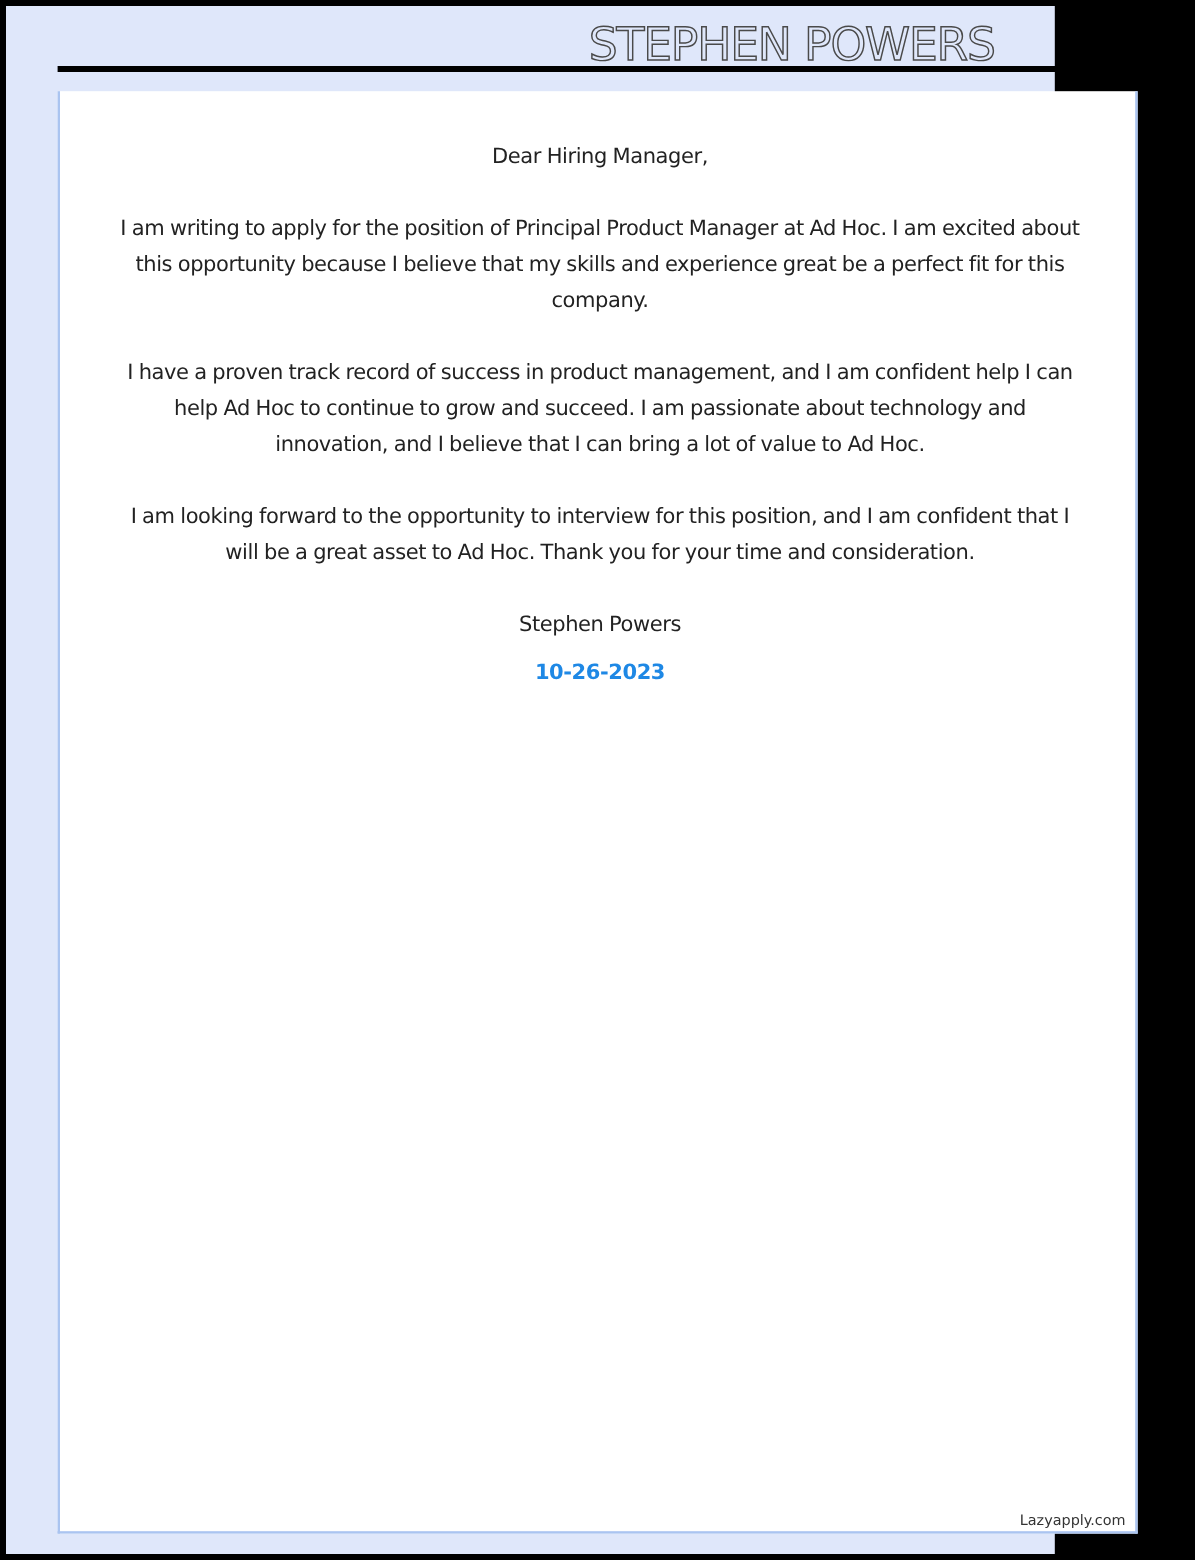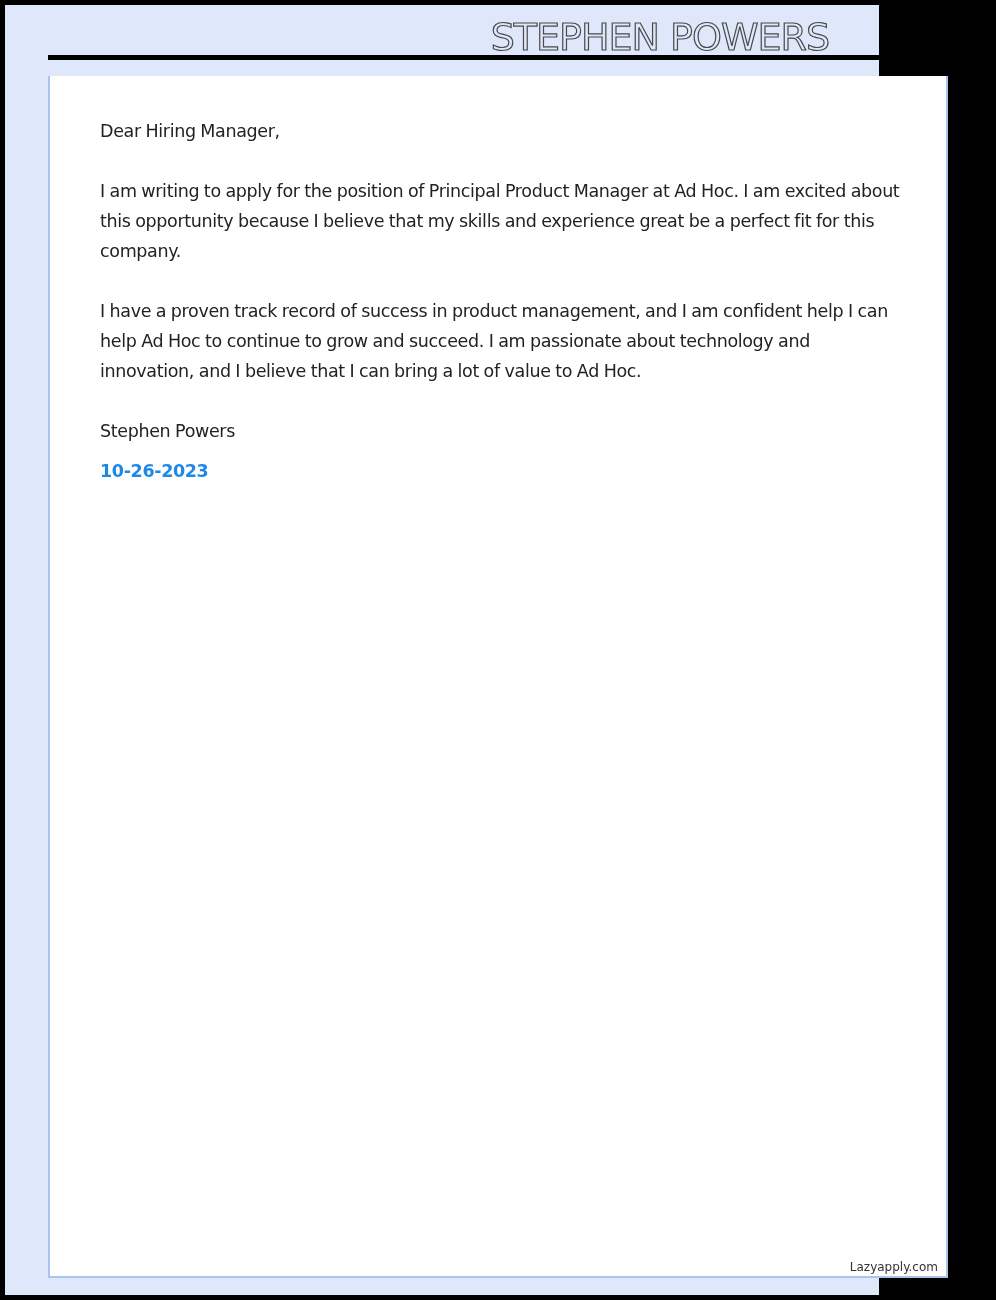--- a/index.html
+++ b/index.html
@@ -8,20 +8,21 @@
     background: #000;
     position: relative;
     overflow: hidden;
     font-family: "DejaVu Sans", sans-serif;
   }
   .frame {
     position: absolute;
     left: 5px; top: 5px;
     width: 874px; height: 1290px;
     background: #dfe7fa;
+    text-align: center;
   }
   .name-title {
     position: absolute;
     right: 50px; top: 10px;
     font-family: "DejaVu Sans", sans-serif;
     font-size: 38px;
     line-height: 44px;
     letter-spacing: -1px;
     color: #dfe7fa;
     -webkit-text-stroke: 1.2px #4a4a4a;
@@ -70,18 +71,19 @@
 <body>
 
 <div class="frame">
   <div class="name-title">STEPHEN POWERS</div>
   <div class="topbar"></div>
   <div class="page">
     <div class="letter">
       <p>Dear Hiring Manager,</p>
       <p>I am writing to apply for the position of Principal Product Manager at Ad Hoc. I am excited about this opportunity because I believe that my skills and experience great be a perfect fit for this company.</p>
       <p>I have a proven track record of success in product management, and I am confident help I can help Ad Hoc to continue to grow and succeed. I am passionate about technology and innovation, and I believe that I can bring a lot of value to Ad Hoc.</p>
+      <p>I am looking forward to the opportunity to interview for this position, and I am confident that I will be a great asset to Ad Hoc. Thank you for your time and consideration.</p>
       <p class="sig">Stephen Powers</p>
       <p class="date">10-26-2023</p>
     </div>
     <div class="footer-brand">Lazyapply.com</div>
   </div>
 </div>
 
 </body></html>

